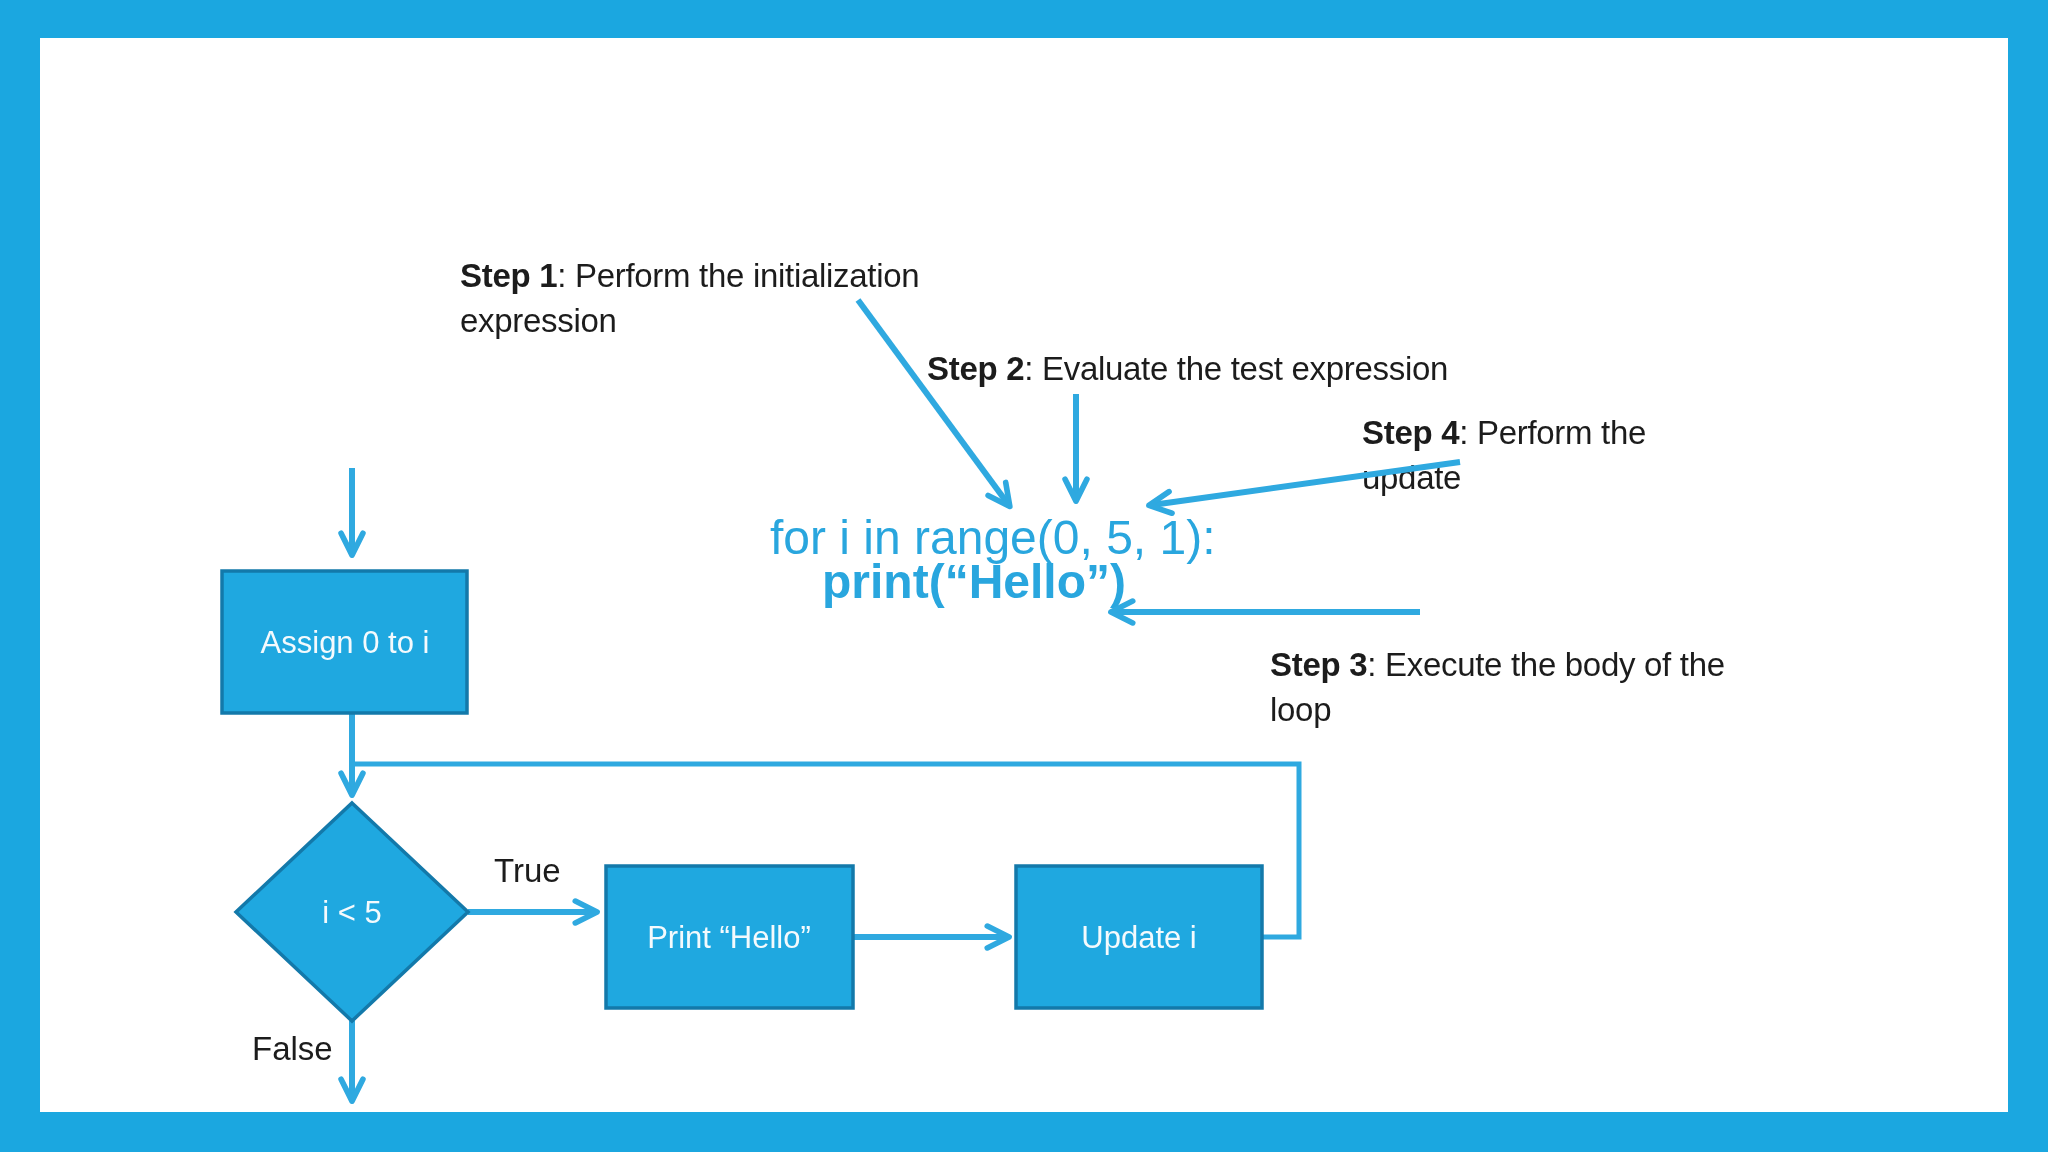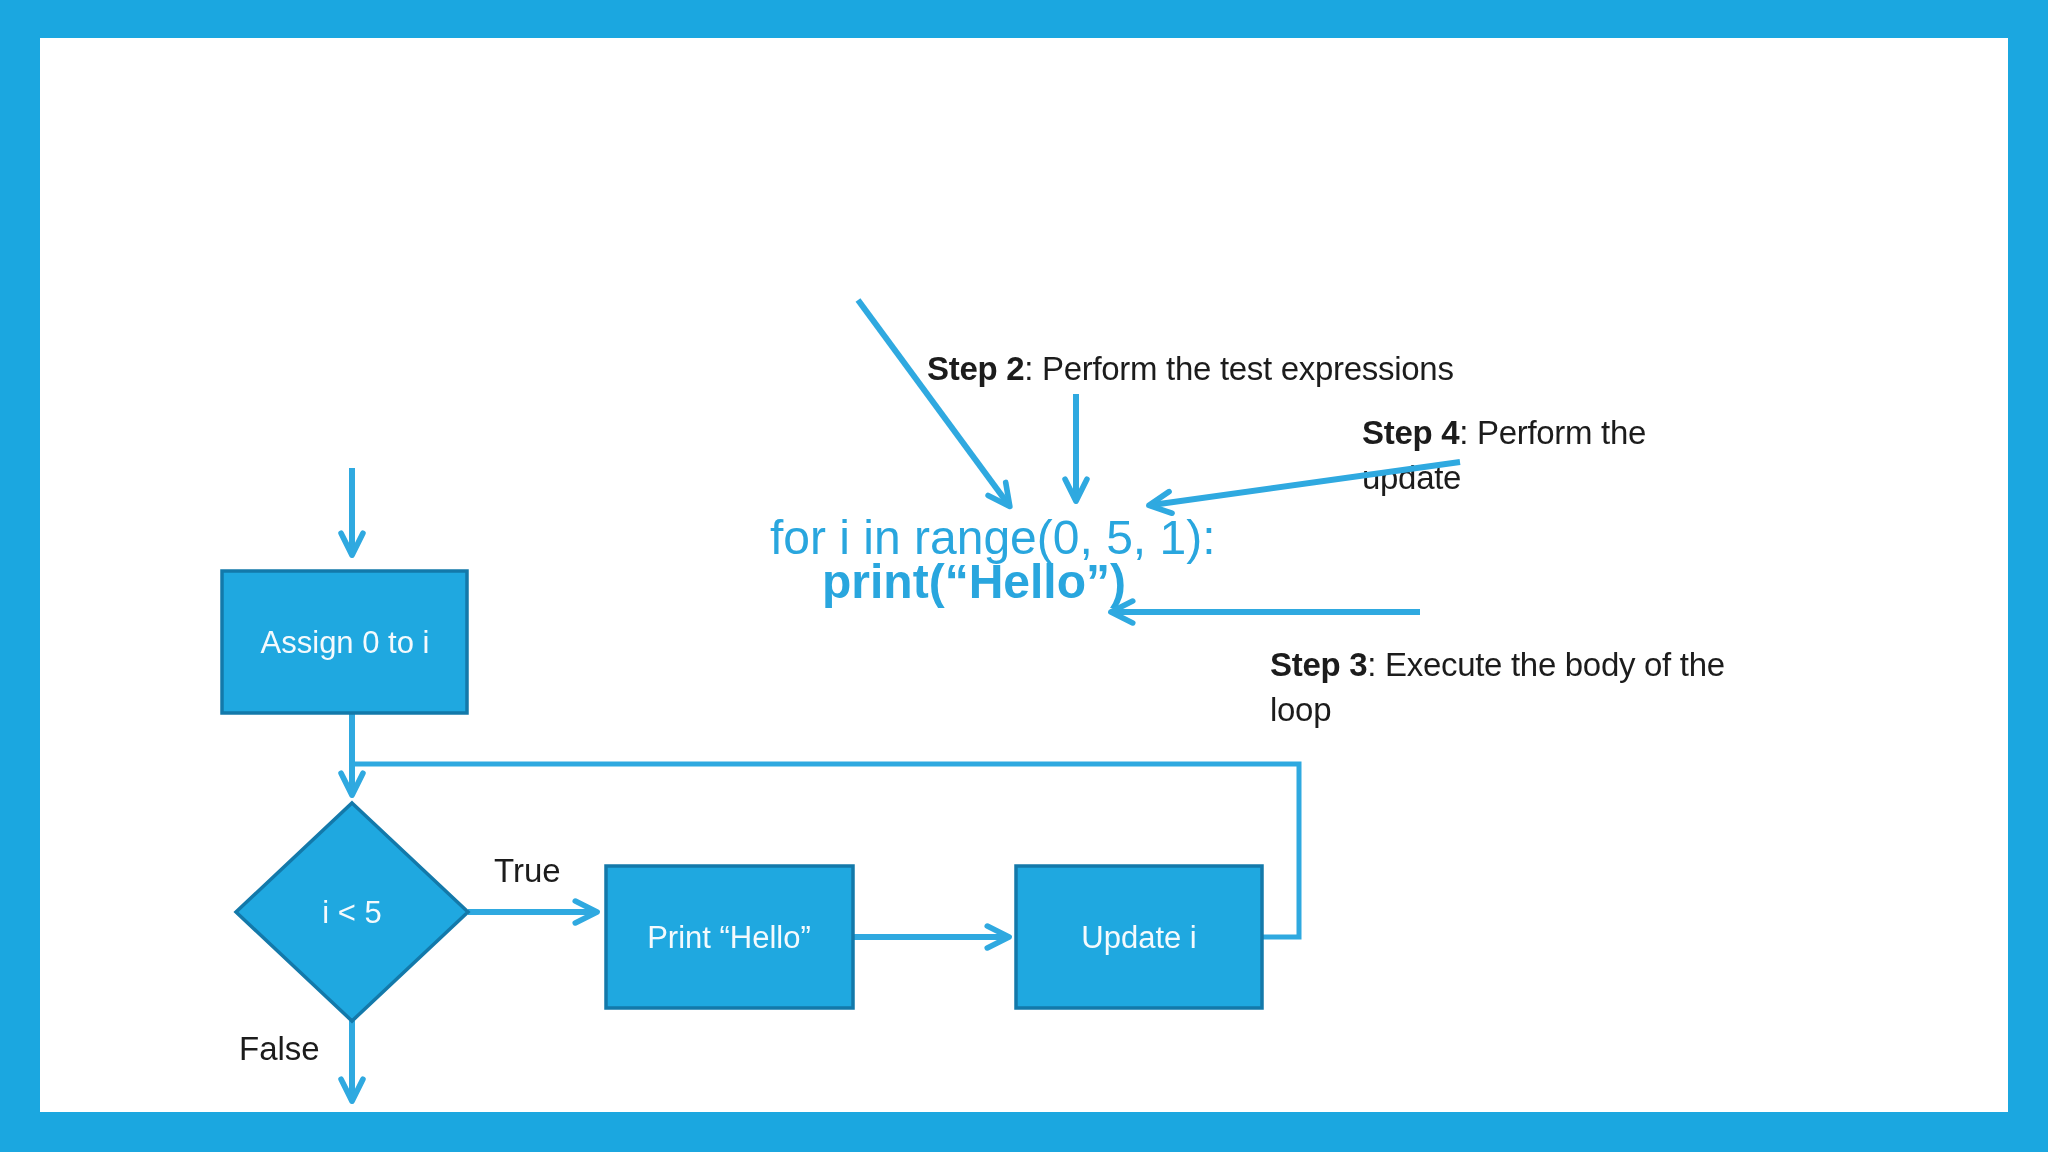--- a/index.html
+++ b/index.html
@@ -28,21 +28,21 @@
 
   .code {
     position:absolute; color:var(--accent-blue, #29a6de);
     font-size:48px; line-height:1.1;
   }
   #code1 { left:770px; top:512px; }
   #code2 { left:822px; top:556px;font-weight:bold; }
 
   .flabel { position:absolute; color:var(--text-black, #1c1c1c); font-size:33px; }
   #true-label  { left:494px; top:852px; }
-  #false-label { left:239px; top:1030px; }
+  #false-label { left:252px; top:1030px; }
 
   svg.overlay { position:absolute; left:0; top:0; }
 
   .shape { fill:var(--shape-fill, #1fa8e0); stroke:var(--shape-stroke, #1379aa); stroke-width:3.5px; }
   .connector { stroke:var(--arrow-blue, #2fa9e0); stroke-width:6px; fill:none; stroke-linejoin:miter; }
   .connector.thin { stroke-width:5px; }
   .shape-label {
     fill:#f4fafd; font-size:31px; text-anchor:middle;
     font-family:"Liberation Sans", sans-serif;
   }
@@ -51,22 +51,23 @@
     stroke-width:1.8; stroke-linecap:round; stroke-linejoin:round;
   }
 </style>
 </head>
 <body>
 
 <div class="slide">
   <div class="paper"></div>
 
 
+  <div class="note" id="note1"><b>Step 1</b><span>: Perform the initialization expression</span></div>
 
-  <div class="note" id="note2"><b>Step 2</b><span>: Perform the test expressions</span></div>
+  <div class="note" id="note2"><b>Step 2</b><span>: Evaluate the test expression</span></div>
 
   <div class="note" id="note4"><b>Step 4</b><span>: Perform the update</span></div>
 
   <div class="note" id="note3"><b>Step 3</b><span>: Execute the body of the loop</span></div>
 
   <div class="code" id="code1">for i in range(0, 5, 1):</div>
   <div class="code" id="code2">print(“Hello”)</div>
 
   <div class="flabel" id="true-label">True</div>
   <div class="flabel" id="false-label">False</div>

